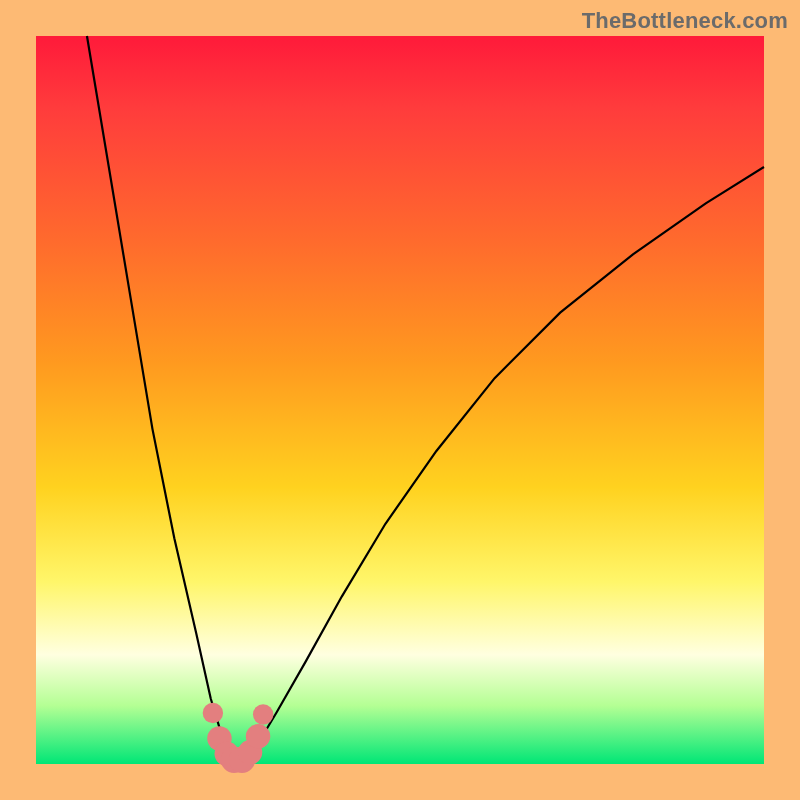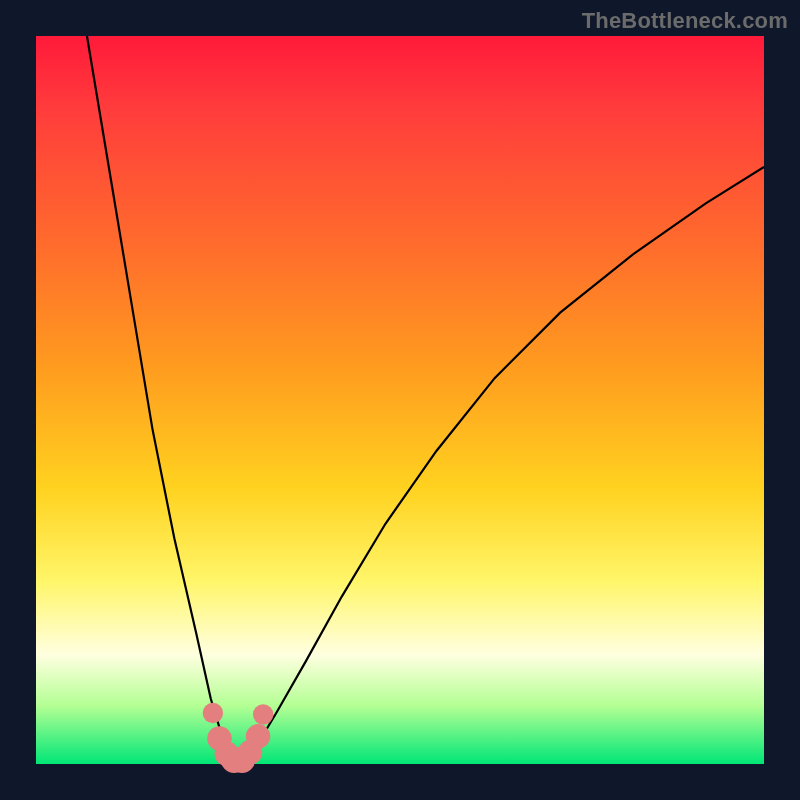--- a/index.html
+++ b/index.html
@@ -9,21 +9,21 @@
     height: 800px;
     background: #000;
     overflow: hidden;
   }
   .frame {
     position: absolute;
     left: 0;
     top: 0;
     width: 800px;
     height: 800px;
-    background: #0f172a;
+    background: #fdba74;
   }
   .plot {
     position: absolute;
     left: 36px;
     top: 36px;
     width: 728px;
     height: 728px;
     background: linear-gradient(to bottom,
       #ff1a3a 0%,
       #ff3c3c 10%,

